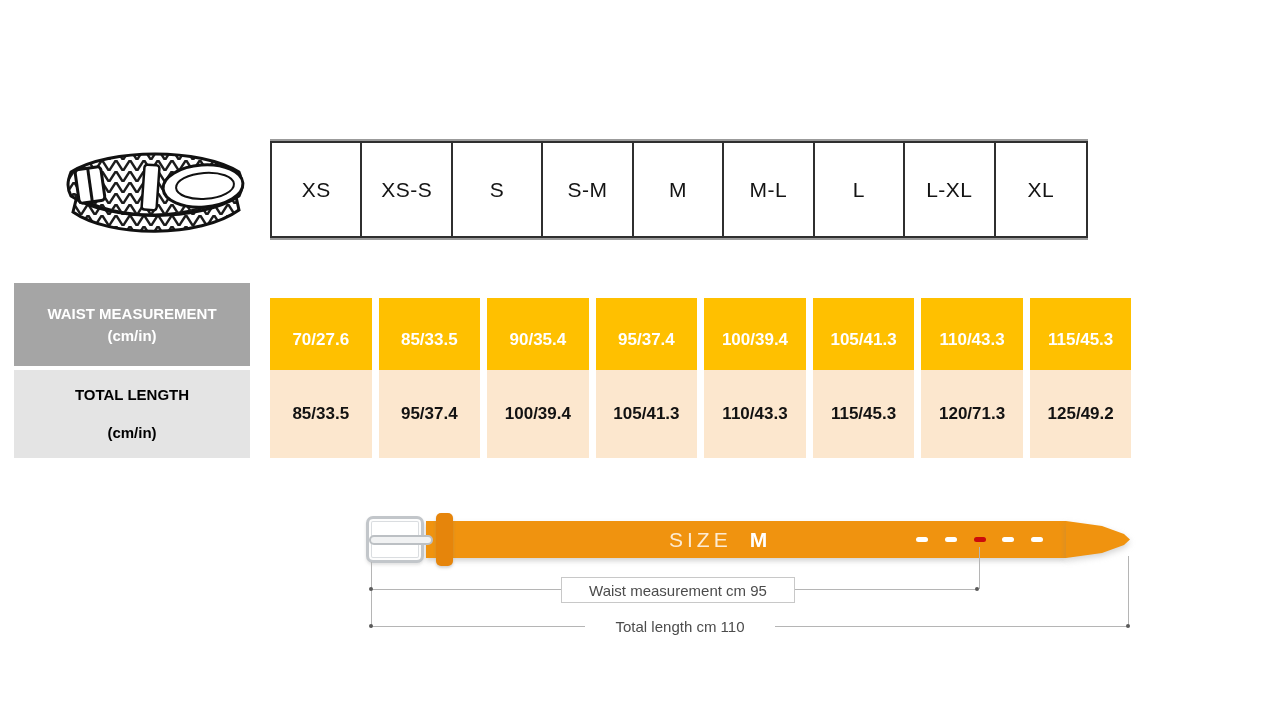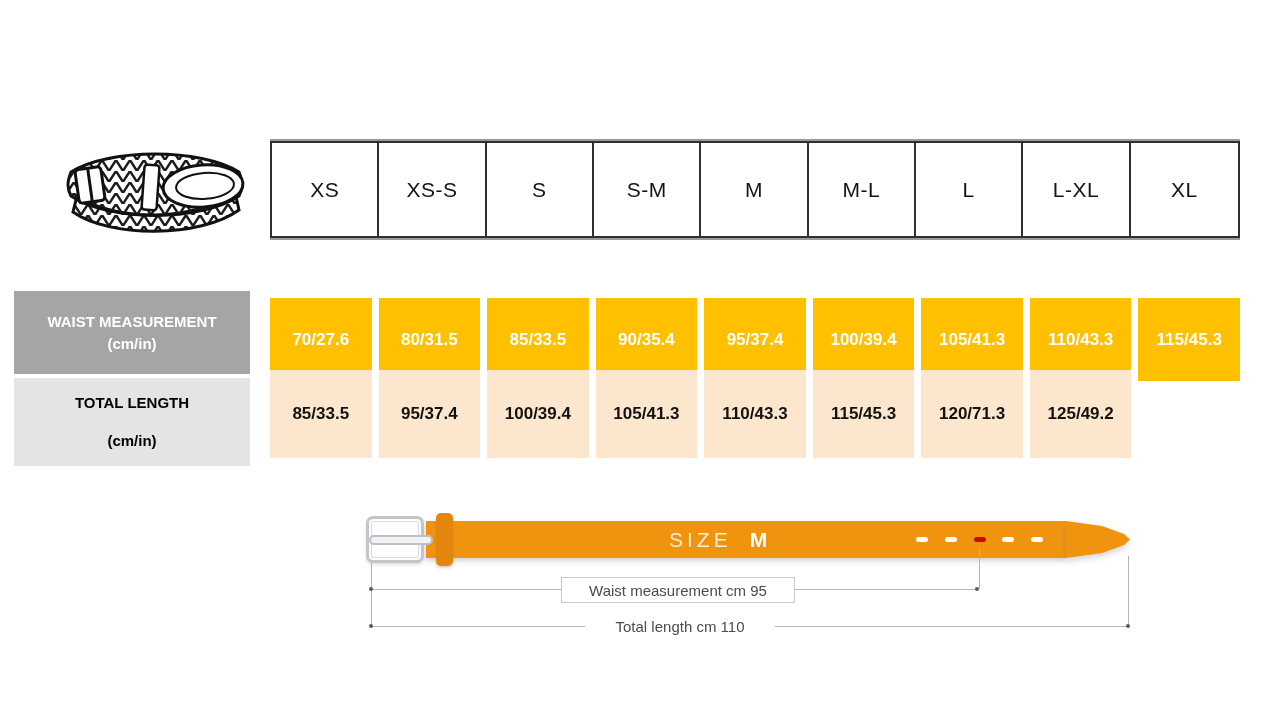--- a/index.html
+++ b/index.html
@@ -3,31 +3,31 @@
 <meta charset="utf-8">
 <style>
   html,body{margin:0;padding:0;}
   body{font-family:"Liberation Sans", sans-serif; background:#fff;}
   .stage{position:relative;width:1280px;height:720px;background:#fff;overflow:hidden;}
 
   
   .belt-sketch{position:absolute;left:55px;top:138px;width:200px;height:108px;}
 
   
-  .size-header{position:absolute;left:270px;top:141px;width:970px;height:97px;
+  .size-header{position:absolute;left:270px;top:141px;width:818px;height:97px;
     display:grid;grid-template-columns:repeat(9,1fr);
     border:2px solid #2f2f2f;box-sizing:border-box;
     box-shadow:0 -2px 0 #9b9b9b, 0 2px 0 #9b9b9b;background:#fff;}
   .size-cell{display:flex;align-items:center;justify-content:center;
     border-right:2px solid #2f2f2f;font-size:21px;color:#141414;letter-spacing:.5px;}
   .size-cell:last-child{border-right:none;}
 
   
   .row-label{position:absolute;left:14px;width:236px;display:flex;flex-direction:column;
-    align-items:center;justify-content:center;font-weight:bold;font-size:15px;line-height:1.45;text-align:center;margin-top:8px;}
+    align-items:center;justify-content:center;font-weight:bold;font-size:15px;line-height:1.45;text-align:center;}
   .row-label.waist{top:283px;height:83px;background:var(--waist-label-bg,#A5A5A5);color:#fff;}
   .row-label.total{top:370px;height:88px;background:var(--length-label-bg,#E4E4E4);color:#000;gap:16px;}
 
   
   .row-values{position:absolute;left:270px;width:970px;display:grid;
     grid-template-columns:repeat(9,1fr);gap:7px;}
   .row-values.waist{top:298px;height:83px;}
   .row-values.total{top:370px;height:88px;}
   .val-cell{display:flex;align-items:center;justify-content:center;font-weight:bold;font-size:17px;}
   .row-values.waist .val-cell{background:var(--waist-cell-bg,#FFC000);color:var(--waist-cell-text,#fff);}
@@ -97,21 +97,20 @@
     <div class="size-cell">L-XL</div>
     <div class="size-cell">XL</div>
   </div>
 
   <div class="row-label waist">
     <span>WAIST MEASUREMENT</span>
     <span>(cm/in)</span>
   </div>
   <div class="row-values waist">
     <div class="val-cell">70/27.6</div>
-    <div class="val-cell">80/31.5</div>
     <div class="val-cell">85/33.5</div>
     <div class="val-cell">90/35.4</div>
     <div class="val-cell">95/37.4</div>
     <div class="val-cell">100/39.4</div>
     <div class="val-cell">105/41.3</div>
     <div class="val-cell">110/43.3</div>
     <div class="val-cell">115/45.3</div>
   </div>
 
   <div class="row-label total">

